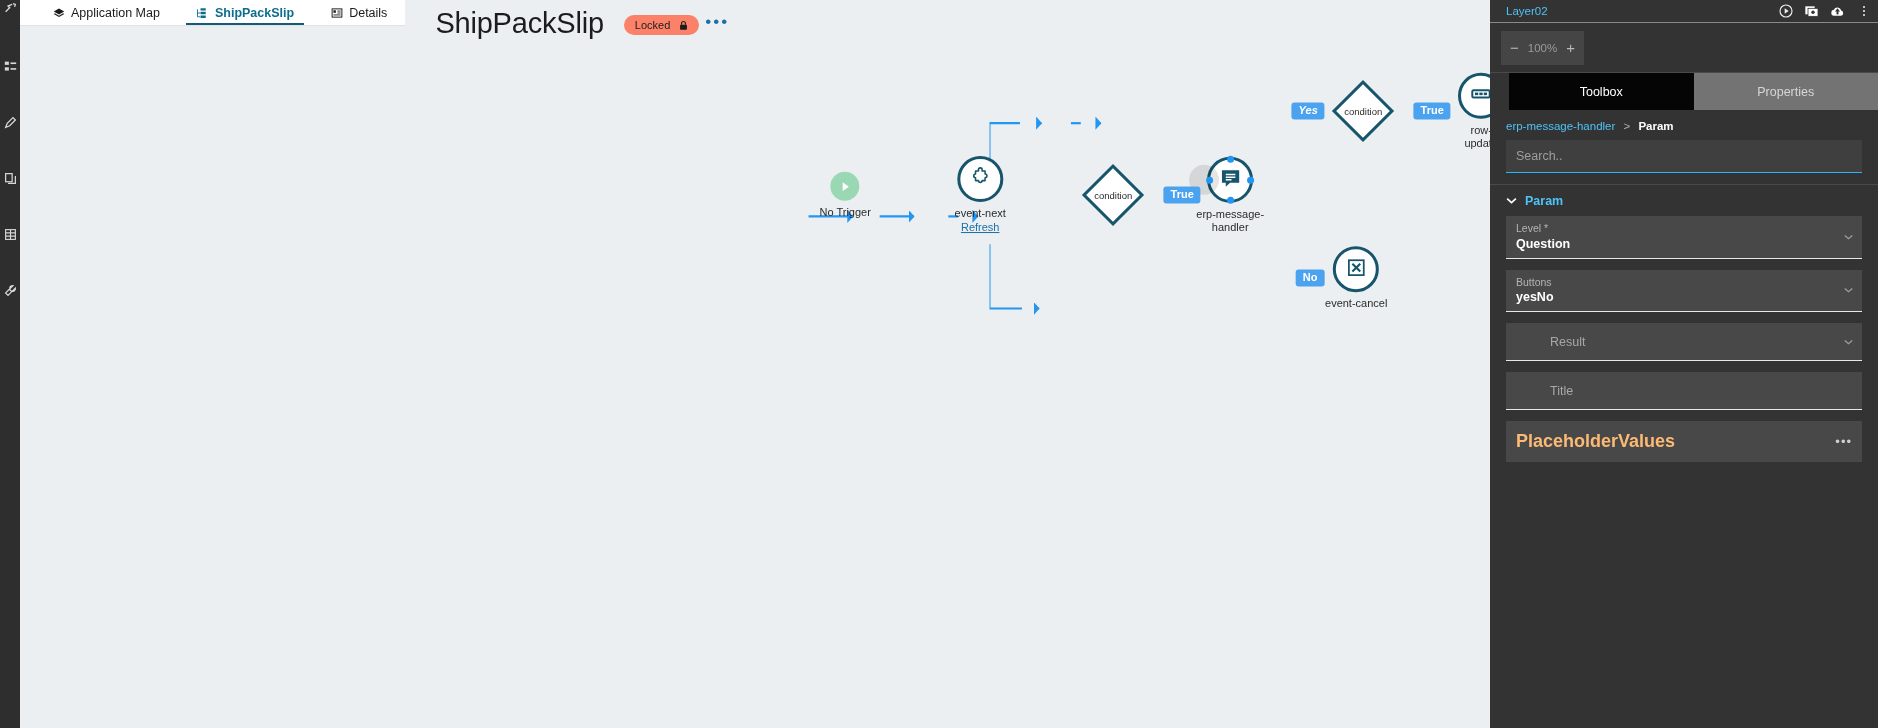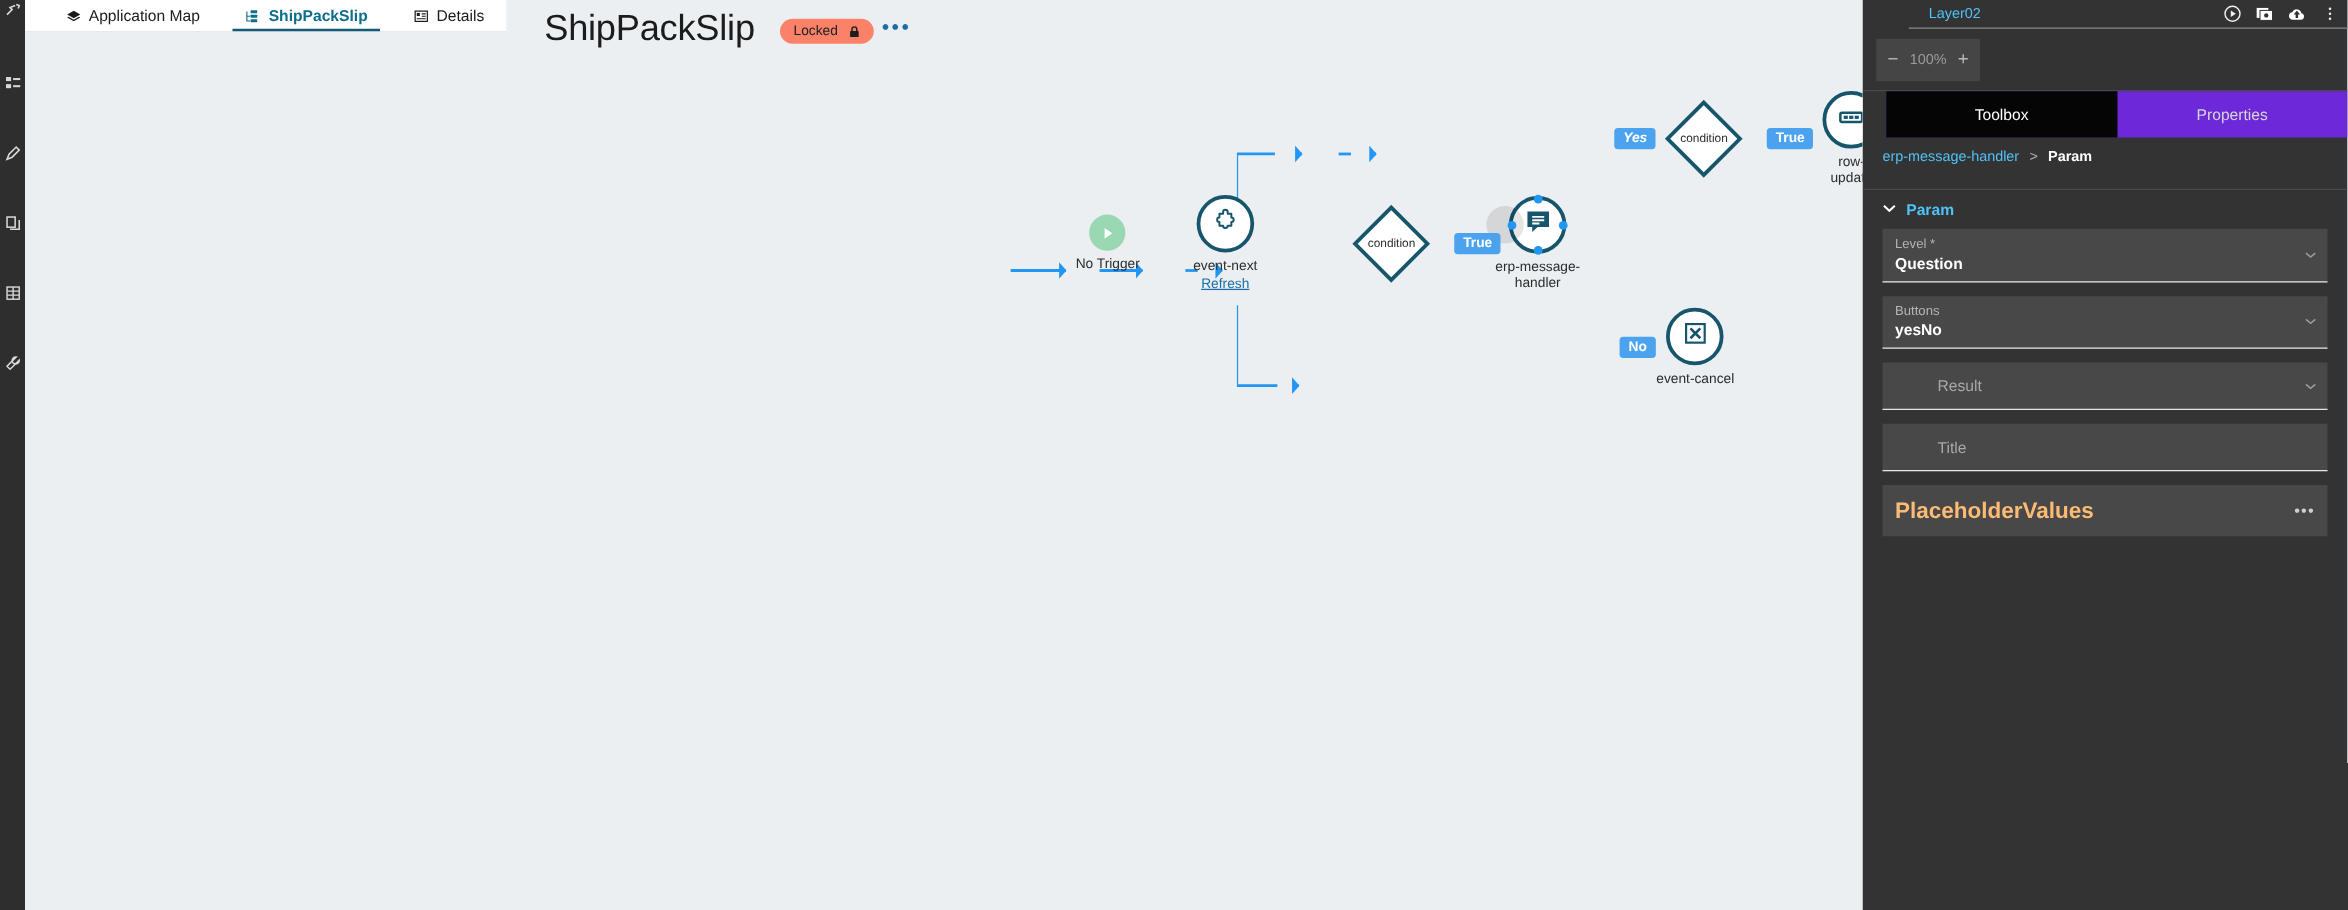--- a/index.html
+++ b/index.html
@@ -246,21 +246,20 @@
     color: #e4e4e4;
   }
   .rp-topbar {
     height: 23px;
     flex: 0 0 23px;
     display: flex;
     align-items: center;
     padding: 0 6px 0 16px;
     border-bottom: 1px solid #8a8a8a;
     background: #333333;
-    margin-left: 37px;
   }
   .rp-layer {
     font-size: 11.5px;
     color: #4fc3f7;
     cursor: pointer;
   }
   .rp-top-icons {
     margin-left: auto;
     display: flex;
     align-items: center;
@@ -296,21 +295,21 @@
   }
   .zoom-val {
     color: #9b9b9b;
     font-size: 11.5px;
   }
 
   .rp-tabs {
     display: flex;
     height: 37px;
     flex: 0 0 37px;
-    background: #6d28d9;
+    background: #737373;
     margin-left: 19px;
   }
   .rp-tab {
     flex: 1 1 50%;
     display: flex;
     align-items: center;
     justify-content: center;
     font-size: 12.5px;
     color: #d6d6d6;
     cursor: pointer;
@@ -539,21 +538,21 @@
 
         <line x1="636" y1="111" x2="656" y2="111" stroke="#2196f3" stroke-width="2"></line>
 
         <line x1="690" y1="111" x2="697" y2="111" stroke="#2196f3" stroke-width="2" marker-end="url(#arw)"></line>
 
         <path d="M471 220 L471 278 L536 278" stroke="#2196f3" stroke-width="2" fill="none"></path>
 
         <line x1="566" y1="278" x2="571" y2="278" stroke="#2196f3" stroke-width="2" marker-end="url(#arw)"></line>
       </svg>
 
-      <div class="node" style="left:86px; top:195px;margin-left:41px;">
+      <div class="node" style="left:86px; top:195px;">
         <div class="node-shape">
           <div class="start-node">
             <svg viewBox="0 0 16 16" width="14" height="14" fill="#ffffff">
                 <path d="M5 3 L12 8 L5 13 Z"></path>
               </svg>
           </div>
         </div>
         <div class="node-label">No Trigger</div>
       </div>
 
@@ -681,20 +680,23 @@
       <div class="rp-tab active">Toolbox</div>
       <div class="rp-tab">Properties</div>
     </div>
 
     <div class="rp-breadcrumb">
       <span class="crumb-link">erp-message-handler</span>
       <span class="crumb-sep">&gt;</span>
       <span class="crumb-current">Param</span>
     </div>
 
+    <div class="rp-search-wrap">
+      <input class="rp-search" type="text" placeholder="Search.." style="">
+    </div>
 
     <div class="rp-divider"></div>
 
     <div class="rp-section-head">
       <span class="chev">
         <svg viewBox="0 0 12 8" width="11" height="7" fill="none" stroke="#ffffff" stroke-width="1.9">
             <path d="M1 1.8 L6 6.4 L11 1.8"></path>
           </svg>
       </span>
       <span class="sec-title">Param</span>

